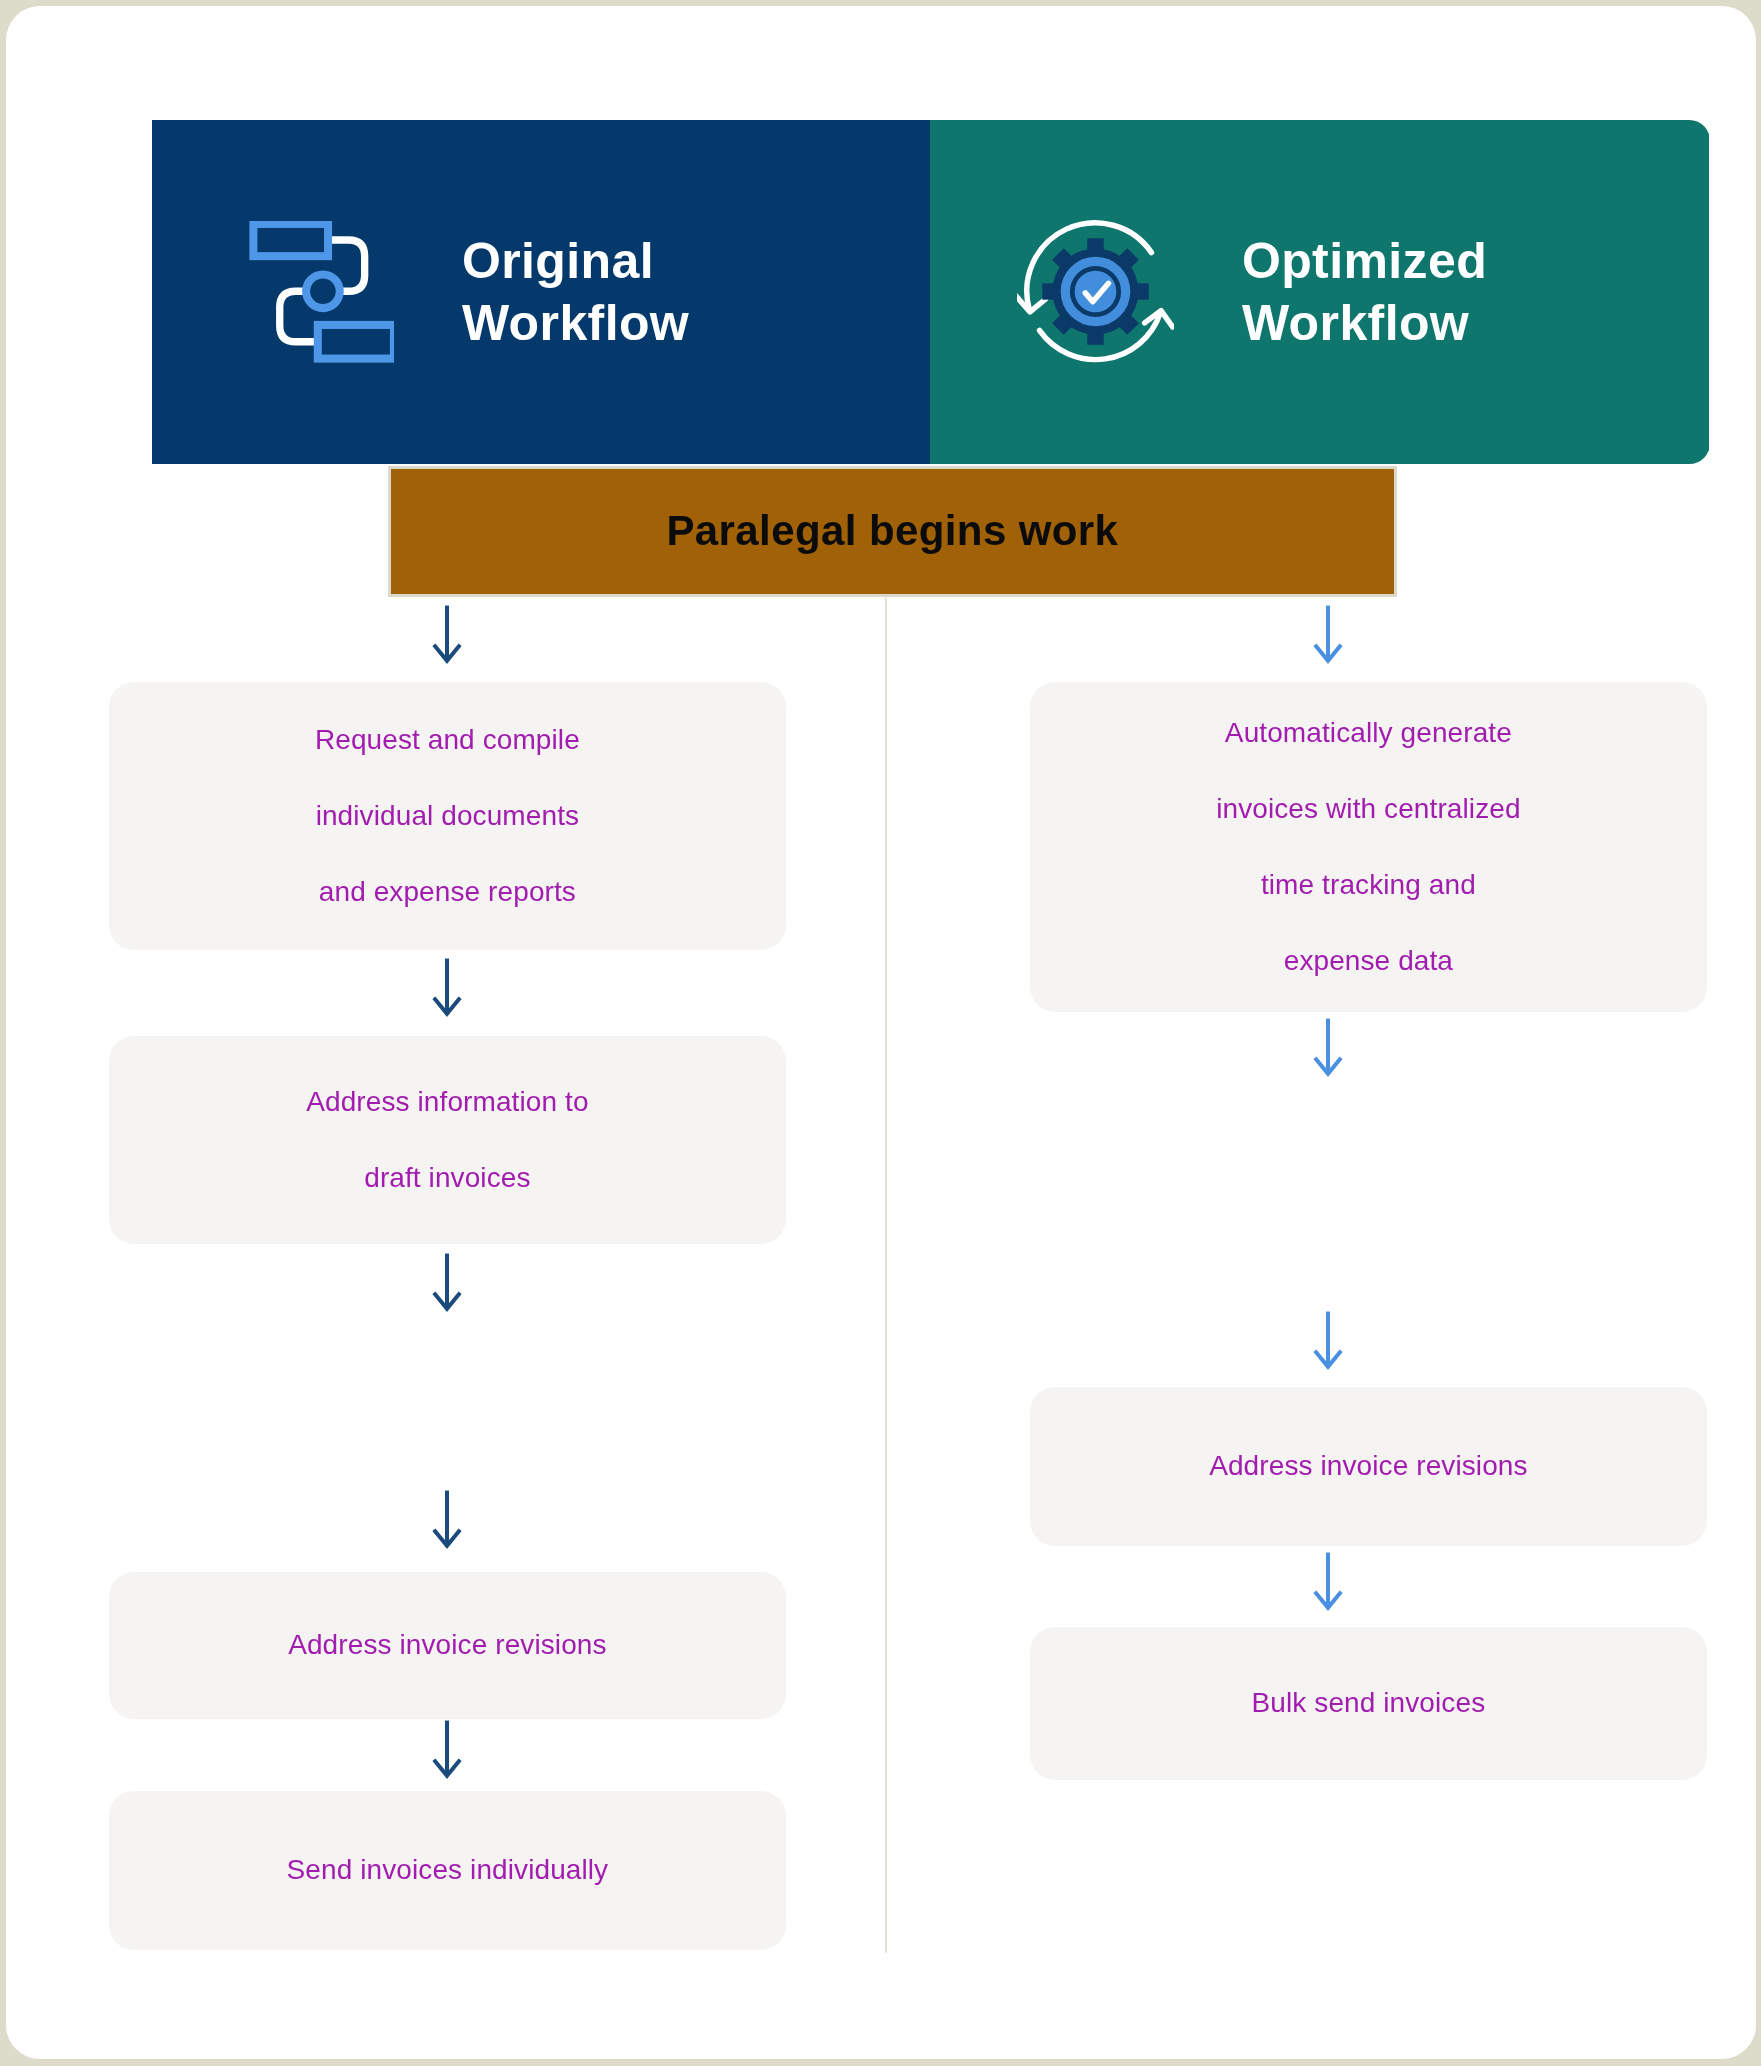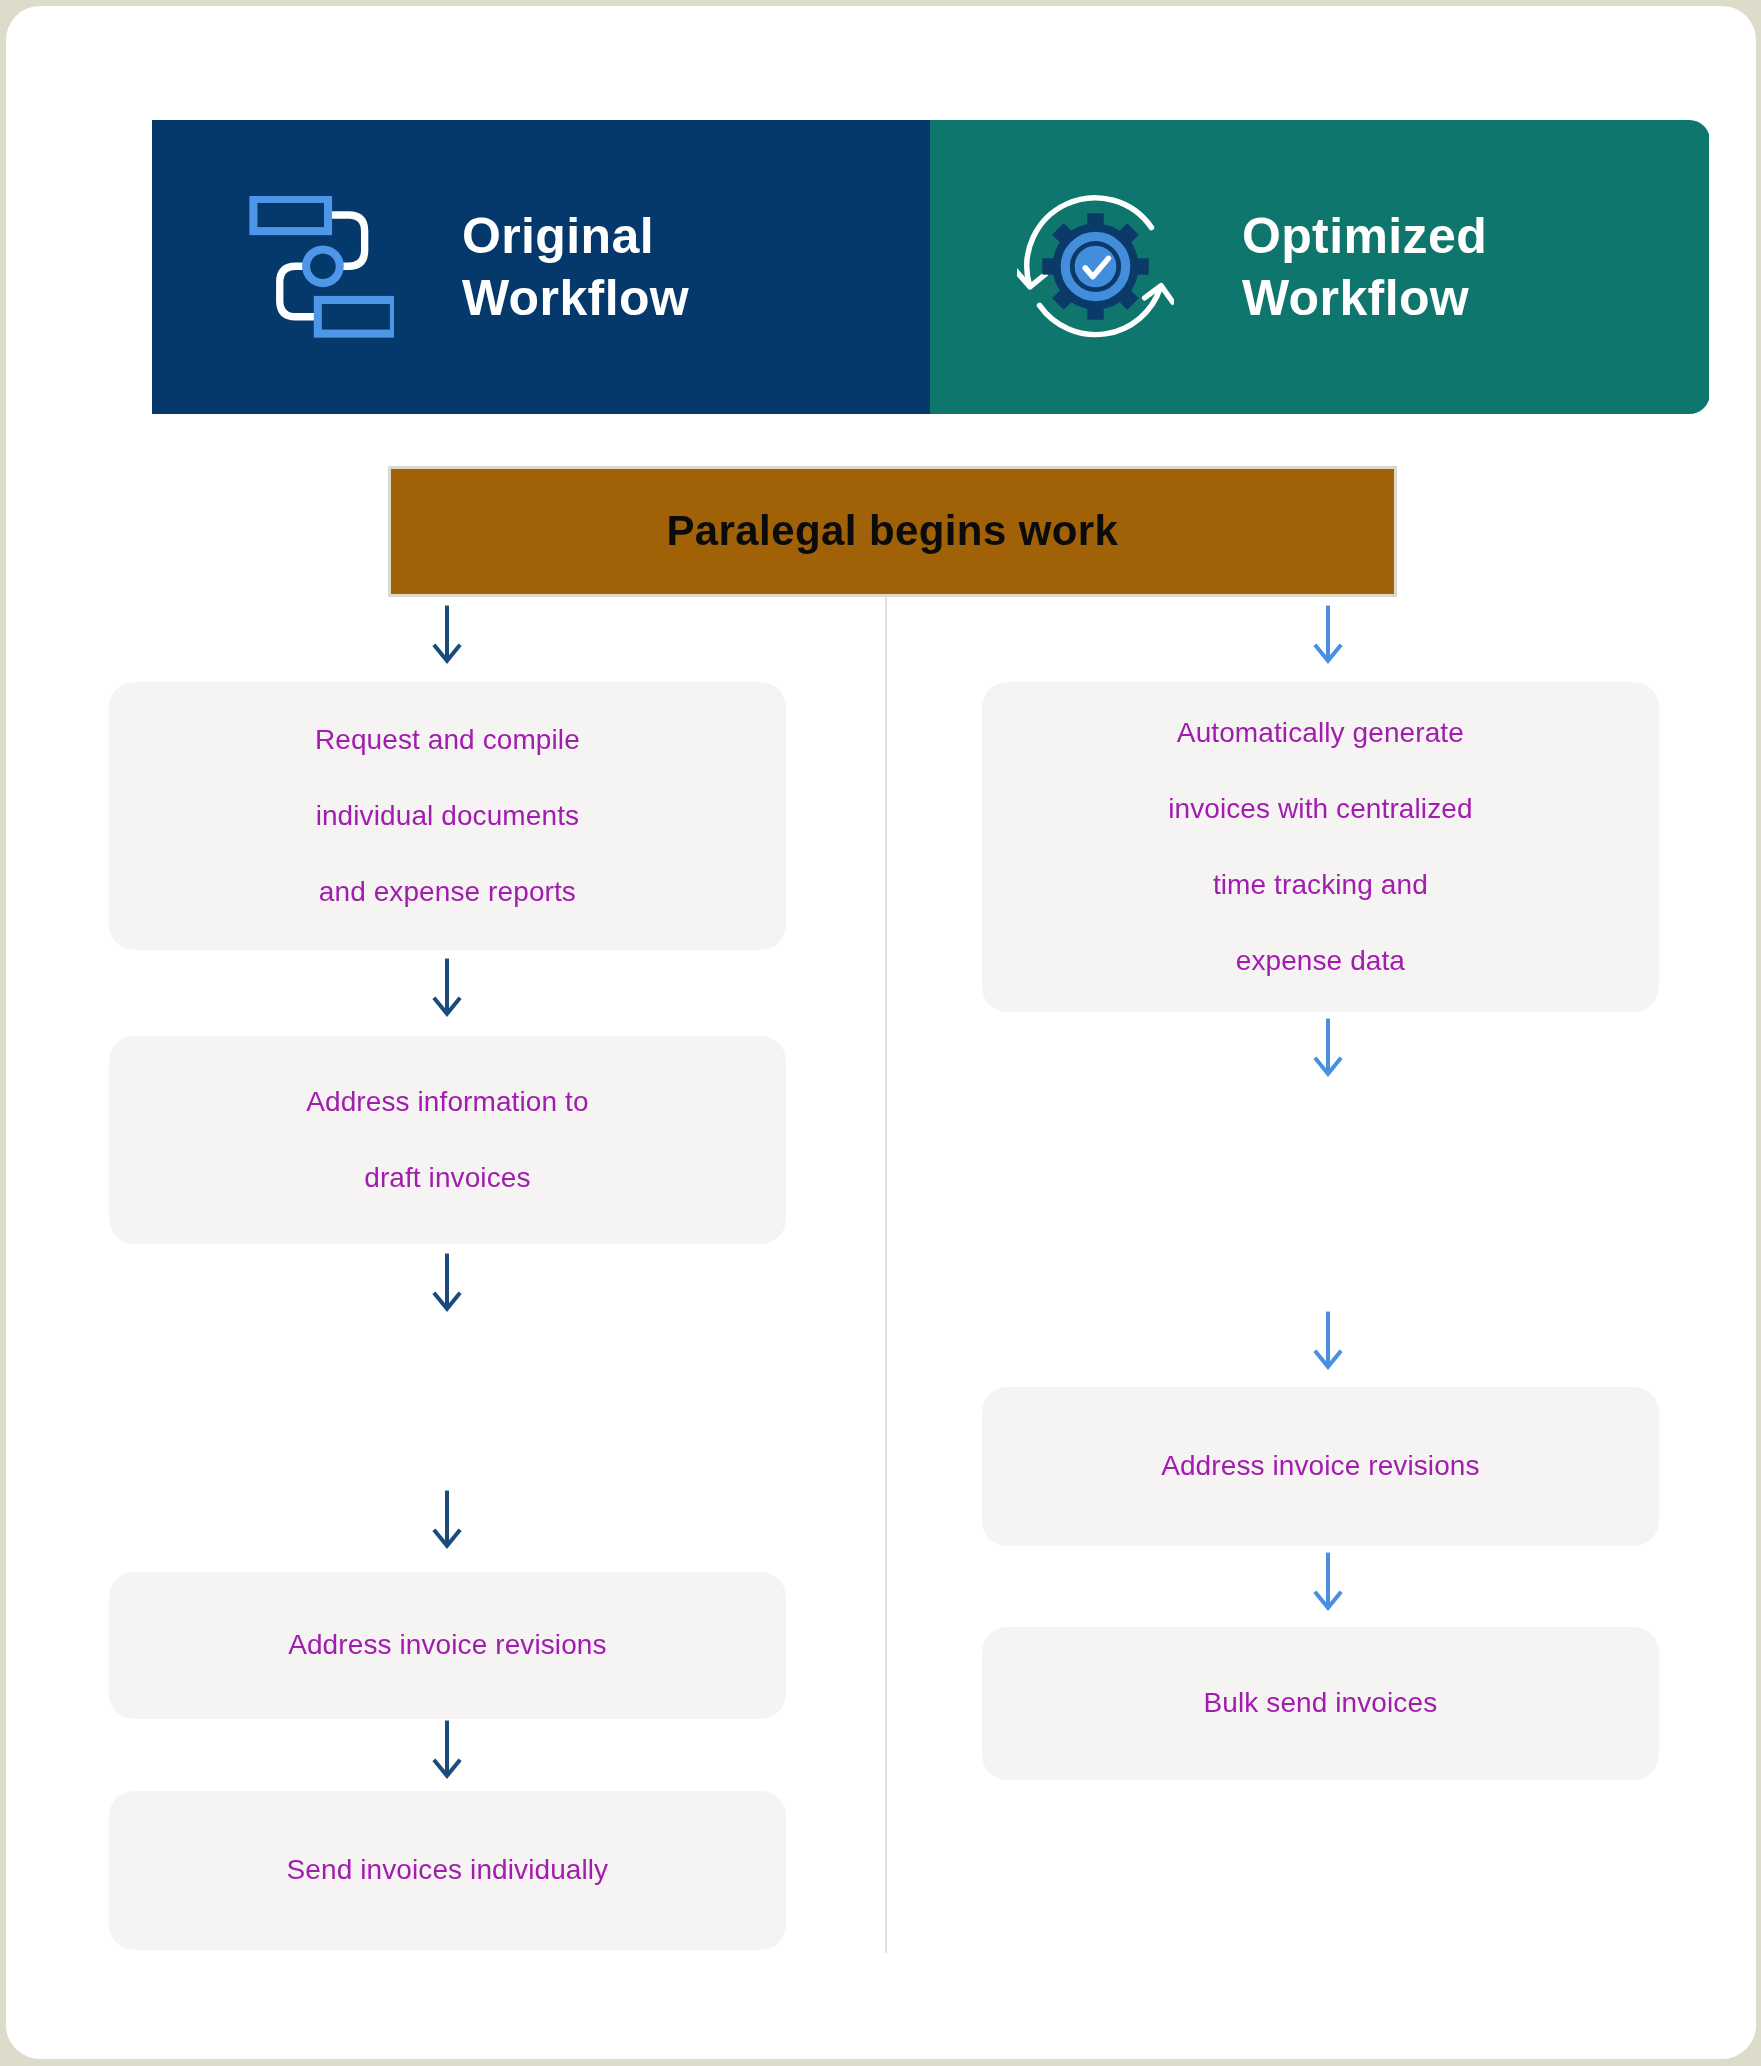--- a/index.html
+++ b/index.html
@@ -8,21 +8,21 @@
     background:#DDDCCB;
     font-family:"Liberation Sans",sans-serif;
     -webkit-font-smoothing:antialiased;
   }
   .card{
     position:absolute;left:5.9px;top:5.9px;width:1750px;height:2053px;
     background:#FFFFFF;border-radius:34px;
   }
   
   .header{
-    position:absolute;left:103px;top:114px;width:1558px;height:294px;
+    position:absolute;left:103px;top:114px;width:1558px;height:344px;
     border-radius:20.6px;overflow:hidden;display:flex;padding-left:43px;
   }
   .header-half{display:flex;align-items:center;height:100%;box-sizing:border-box;}
   .header-half.navy{width:778px;background:#05396B;padding-left:94px;}
   .header-half.blue{width:779px;background:#0f766e;padding-left:87px;}
   .header-icon{flex:0 0 auto;display:block;}
   .header-title{
     color:#FFFFFF;font-size:50px;font-weight:700;line-height:62px;
     white-space:pre-line;letter-spacing:0.4px;margin-left:68px;
   }
@@ -42,21 +42,21 @@
   .step{
     position:absolute;background:#F5F4F2;border-radius:25px;
     display:flex;align-items:center;justify-content:center;
     text-align:center;box-sizing:border-box;padding:0 29px;
   }
   .step span{
     font-size:28px;font-weight:400;line-height:76px;color:#a21caf;
     white-space:pre-line;letter-spacing:0.1px;
   }
   .col-left{left:103px;width:677px;}
-  .col-right{left:976px;width:677px;}
+  .col-right{left:1024px;width:677px;}
   
   .arrow{position:absolute;width:32px;height:70px;}
 </style>
 </head>
 <body>
 
 <div class="card">
 
   <div class="header">
     <div class="header-half navy">

